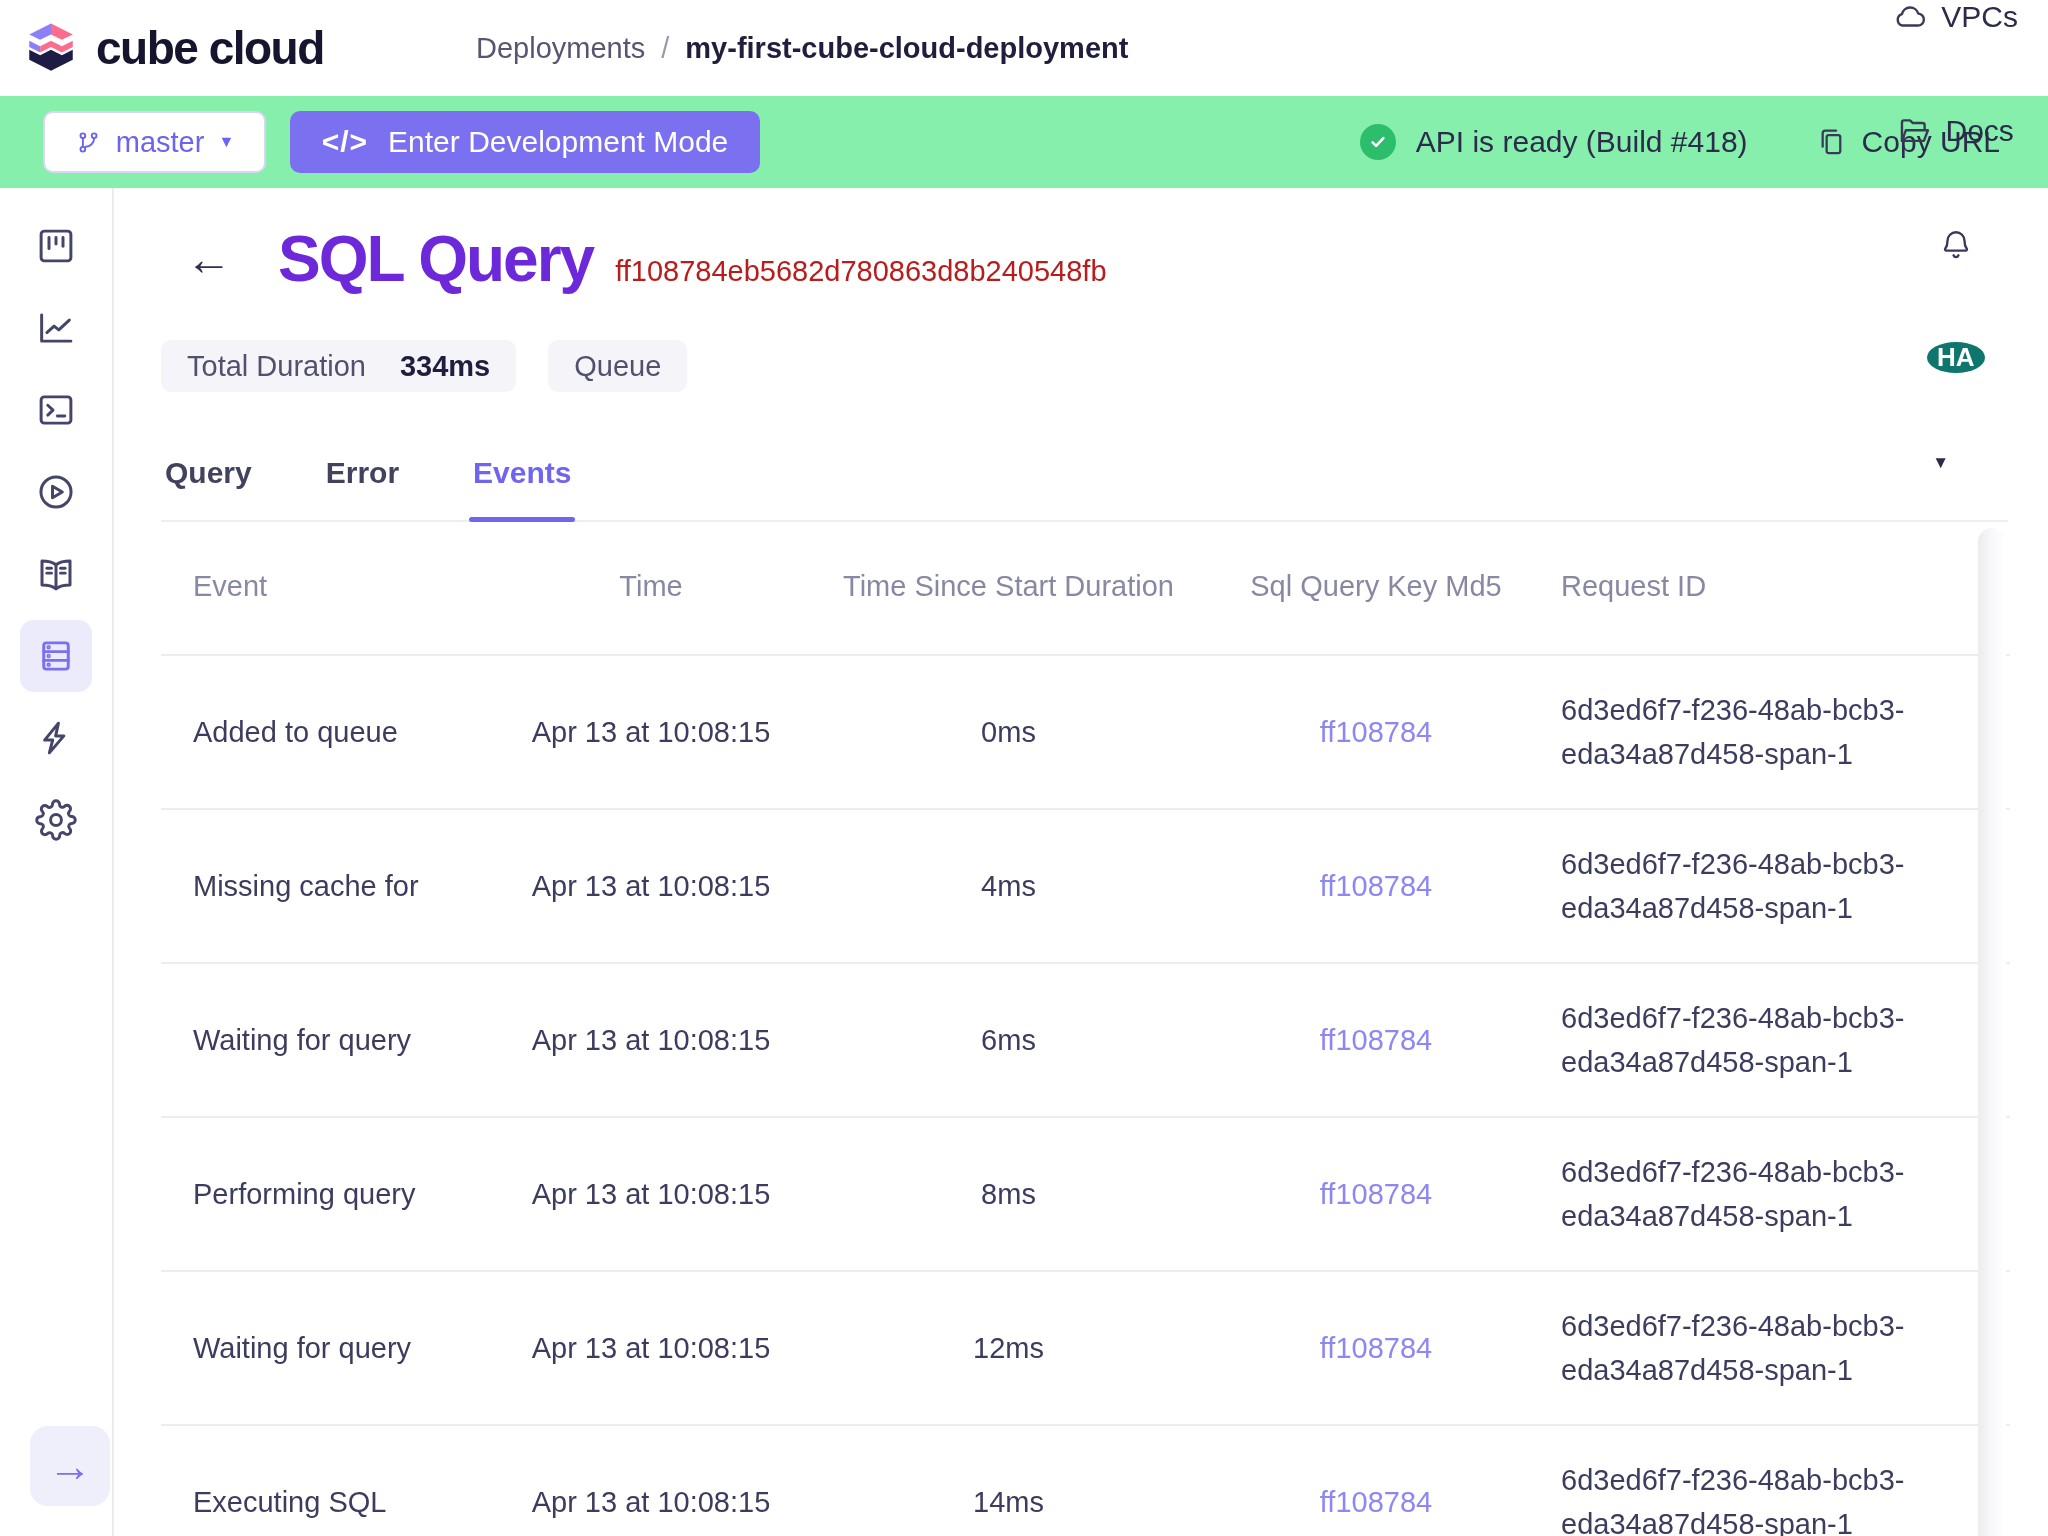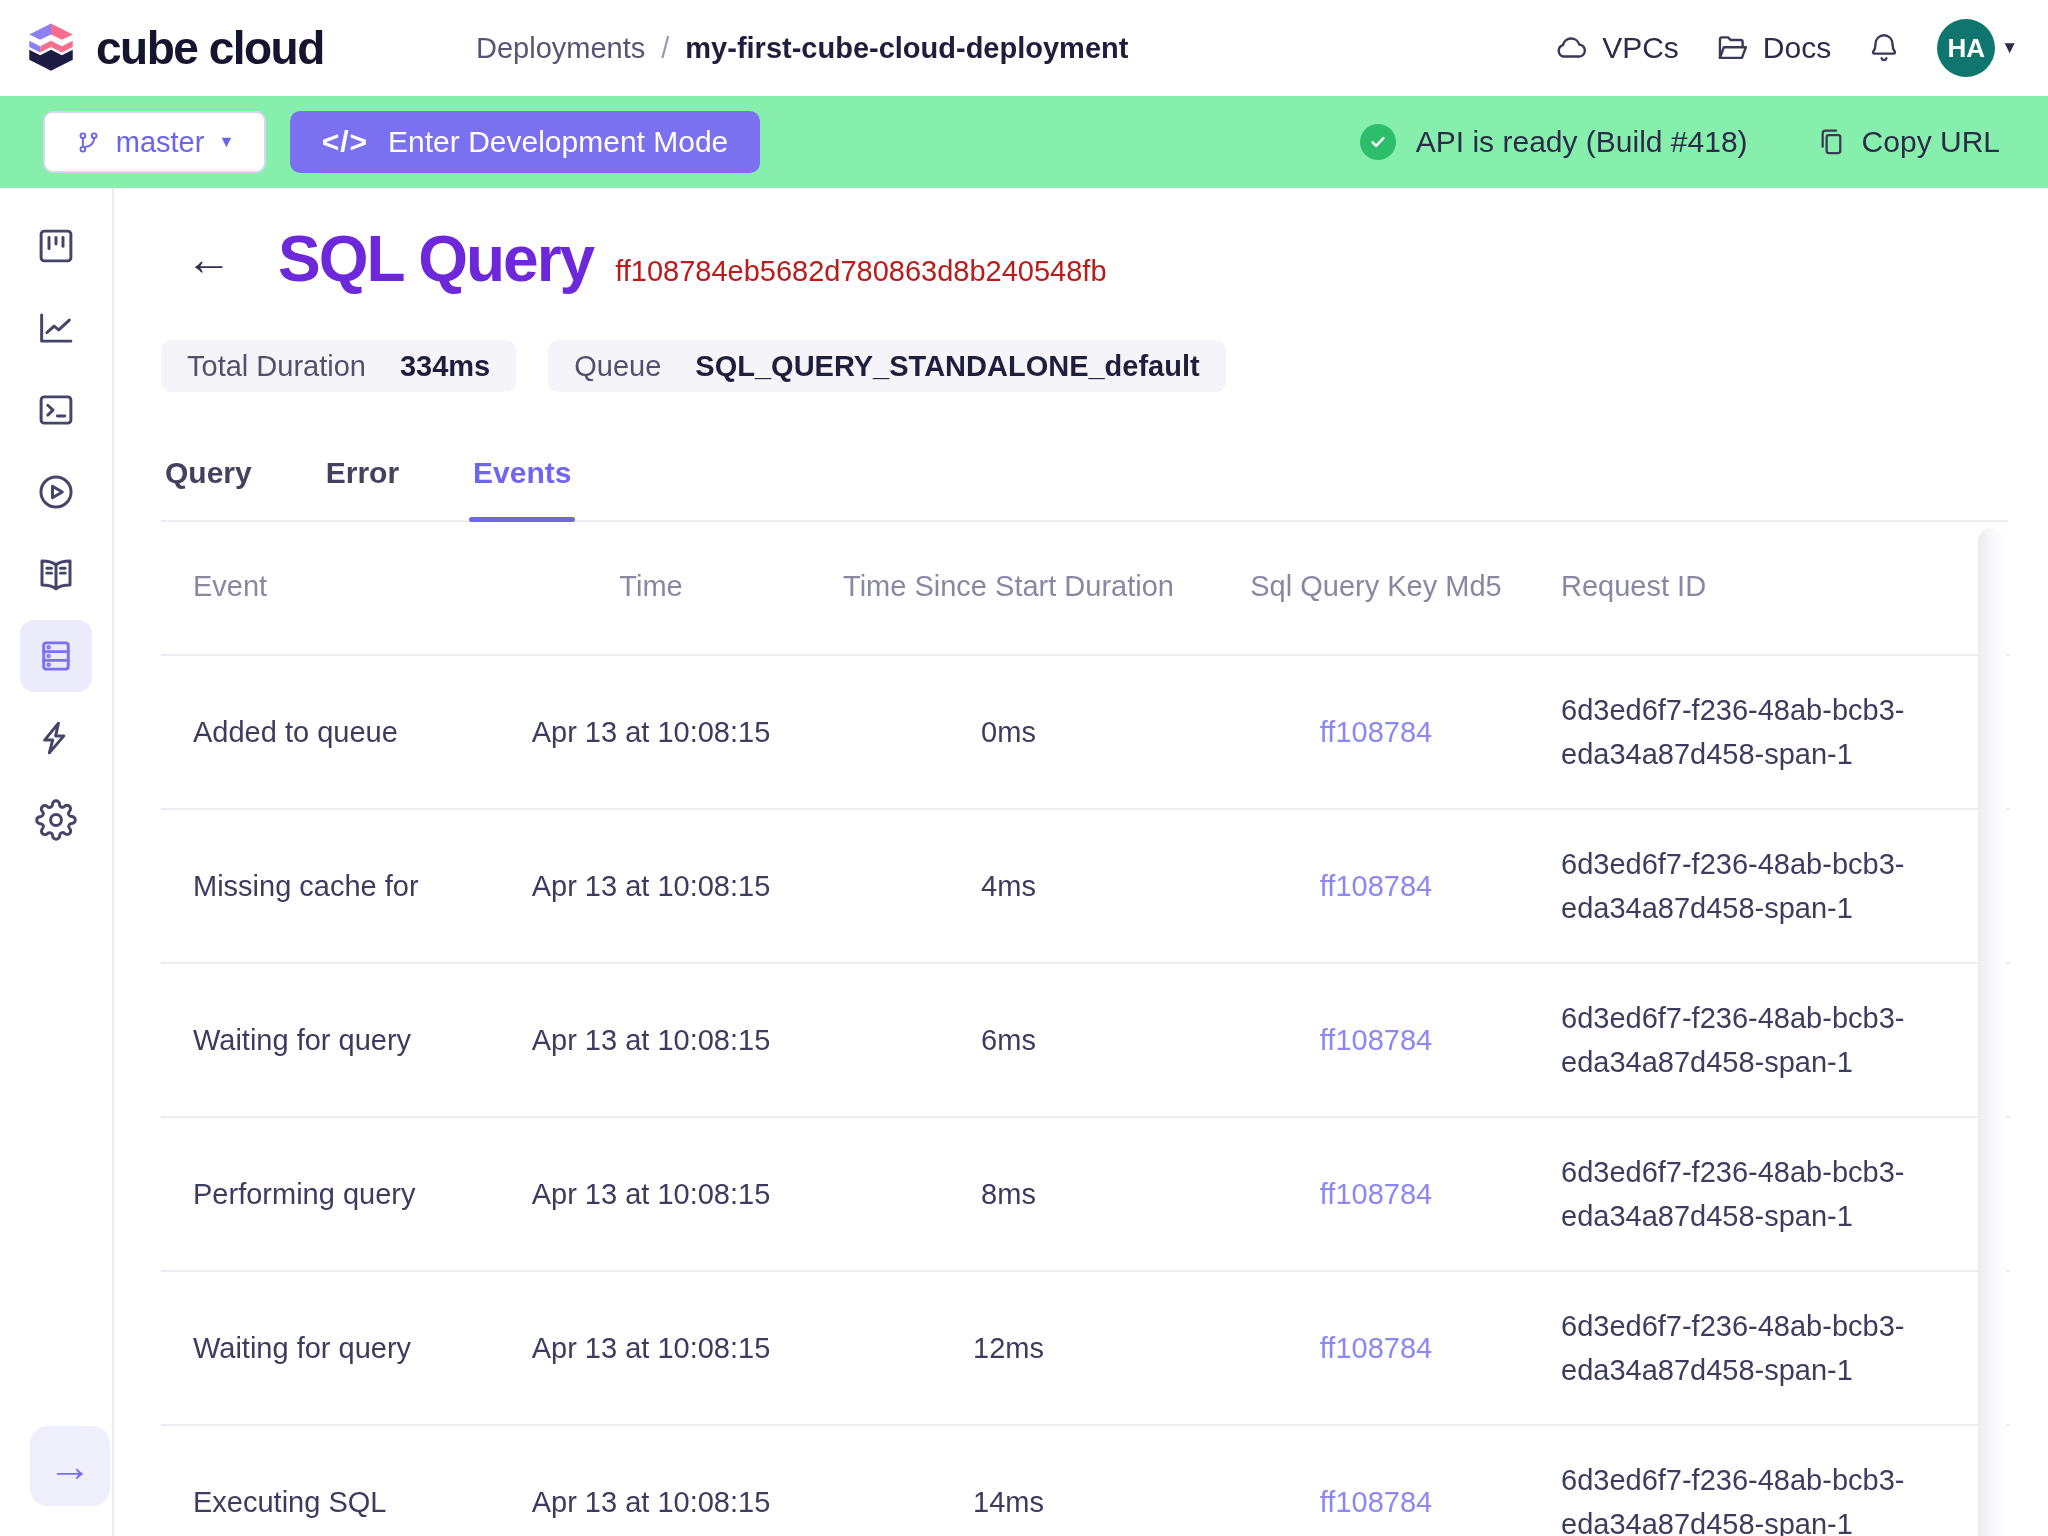--- a/index.html
+++ b/index.html
@@ -9,21 +9,21 @@
 
   
   .topbar { position:absolute; top:0; left:0; width:2048px; height:96px; background:#fff; z-index:5; }
   .logo-wrap { position:absolute; left:22px; top:0; height:96px; display:flex; align-items:center; gap:16px; }
   .logo-mark { width:58px; height:58px; }
   .brand { font-size:46px; font-weight:700; color:#15152f; letter-spacing:-1.5px; }
   .breadcrumb { position:absolute; left:476px; top:0; height:96px; display:flex; align-items:center; gap:16px; font-size:29px; }
   .crumb-section { color:#565674; }
   .crumb-sep { color:#9a9ab0; }
   .crumb-current { color:#1f1f3d; font-weight:600; }
-  .topnav { position:absolute; right:30px; top:0; height:96px; display:flex; align-items:center; gap:36px; }
+  .topnav { position:absolute; right:30px; top:0; height:96px; display:flex; align-items:center; gap:80px;flex-direction:column; }
   .nav-item { display:flex; align-items:center; gap:14px; font-size:30px; color:#2b2b4a; cursor:pointer; }
   .nav-icon { width:34px; height:34px; color:#3a3a58; display:block; }
   .bell-wrap { width:34px; height:34px; color:#3a3a58; cursor:pointer; }
   .avatar { width:58px; height:58px; border-radius:50%; background:#0f766e; color:#fff;
     display:flex; align-items:center; justify-content:center; font-size:26px; font-weight:600; cursor:pointer; }
   .avatar-caret { font-size:17px; color:#2b2b4a; margin-left:-30px; cursor:pointer; }
 
   
   .toolbar { position:absolute; top:96px; left:0; width:2048px; height:92px; background:#86efac; }
   .branch-btn { position:absolute; left:43px; top:15px; width:223px; height:62px; background:#fff;
@@ -244,21 +244,20 @@
       <span class="query-hash">ff108784eb5682d780863d8b240548fb</span>
     </div>
 
     <div class="badges">
       <div class="badge">
         <span class="badge-label">Total Duration</span>
         <span class="badge-value">334ms</span>
       </div>
       <div class="badge">
         <span class="badge-label">Queue</span>
-        <span class="badge-value">SQL_QUERY_STANDALONE_default</span>
       </div>
     </div>
 
     <div class="tabs">
       <span class="tab">Query</span>
       <span class="tab">Error</span>
       <span class="tab active">Events</span>
     </div>
 
     <div class="table">

